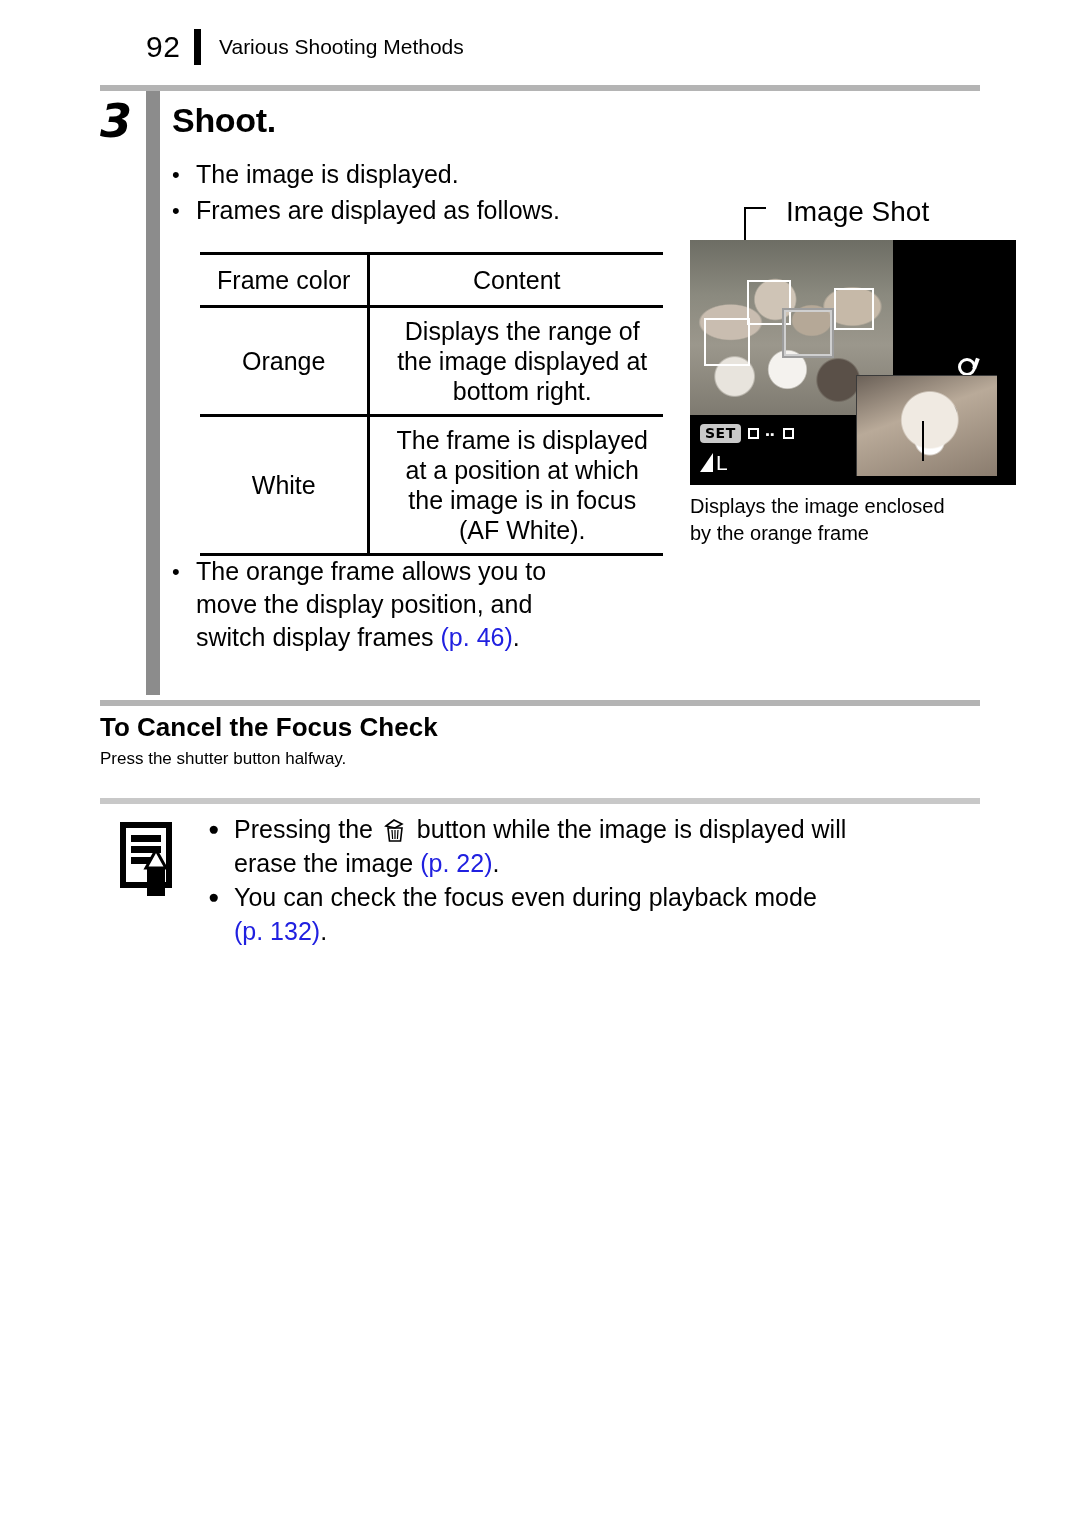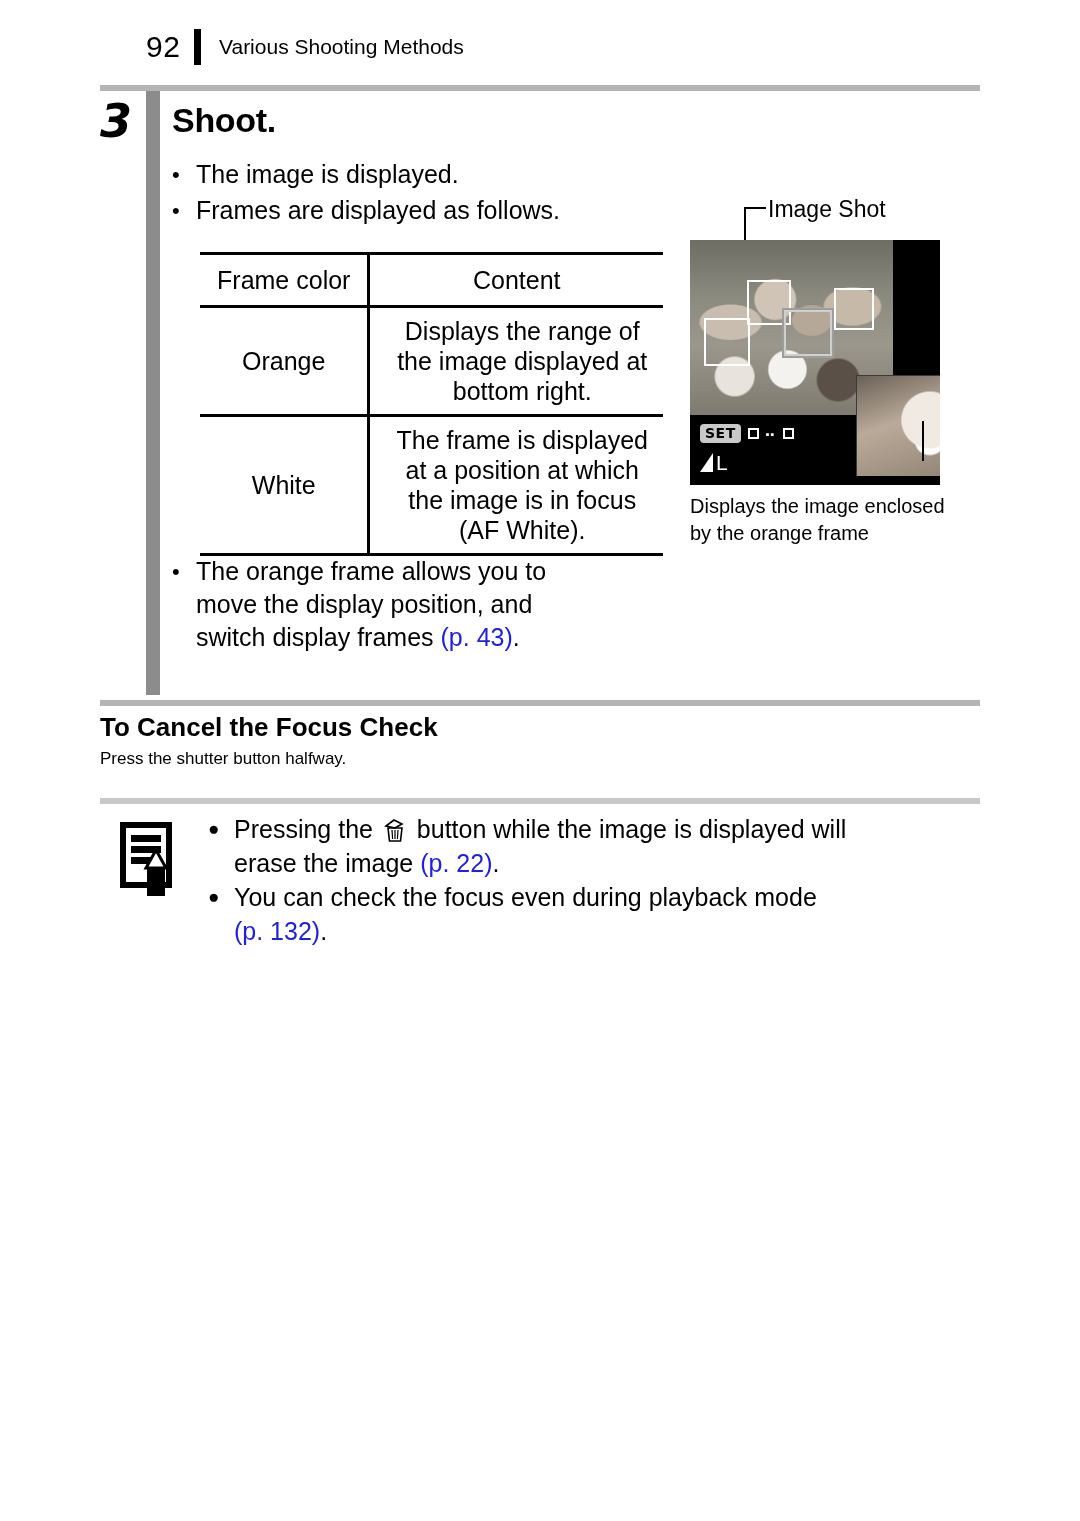--- a/index.html
+++ b/index.html
@@ -155,44 +155,44 @@
     left: 690px;
     top: 196px;
     width: 306px;
   }
   .callout {
     position: relative;
     height: 44px;
   }
   .callout-label {
     position: absolute;
-    left: 78px;
+    left: 96px;
     top: 0px;
-    font-size: 23px;
+    font-size: 28px;
     white-space: nowrap;
   }
   .callout-leader-h {
     position: absolute;
     left: 54px;
     top: 11px;
     width: 22px;
     height: 2px;
     background: #000;
   }
   .callout-leader-v {
     position: absolute;
     left: 54px;
     top: 11px;
     width: 2px;
     height: 76px;
     background: #000;
   }
   .lcd {
     position: relative;
-    width: 250px;
+    width: 326px;
     height: 245px;
     background: #000000;
     overflow: hidden;
   }
   
   .lcd-photo {
     position: absolute;
     left: 0; top: 0;
     width: 203px;
     height: 175px;
@@ -439,21 +439,21 @@
     </tr>
   </tbody>
 </table>
 
 <div class="bullet-list after-table">
   <div class="bullet-row">
     <span class="bullet-dot">•</span>
     <span class="bullet-text">
       <div>The orange frame allows you to</div>
       <div>move the display position, and</div>
-      <div><span>switch display frames </span><span class="pageref">(p. 43)</span><span>.</span></div>
+      <div><span>switch display frames </span><span class="pageref">(p. 46)</span><span>.</span></div>
     </span>
   </div>
 </div>
 
 <div class="figure">
   <div class="callout">
     <span class="callout-leader-h"></span>
     <span class="callout-leader-v"></span>
     <span class="callout-label">Image Shot</span>
   </div>

